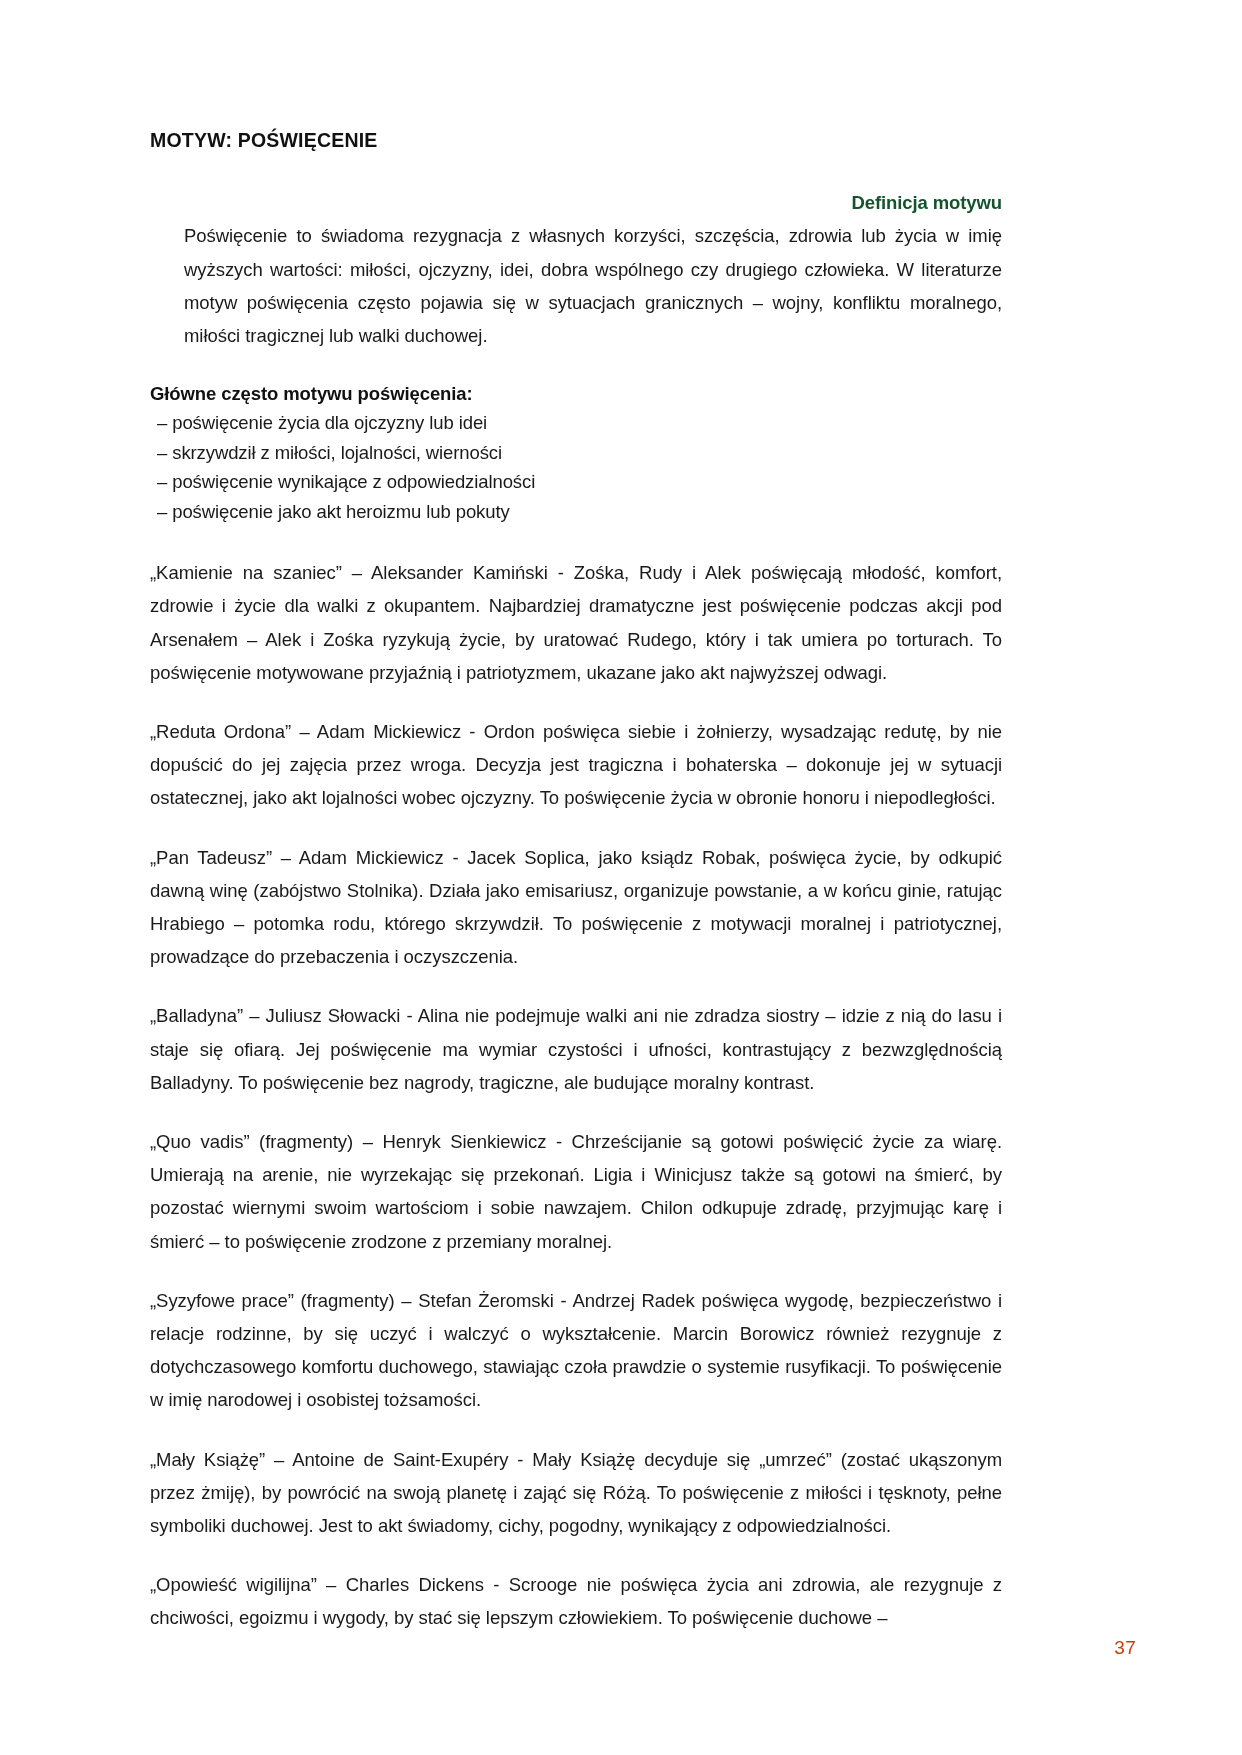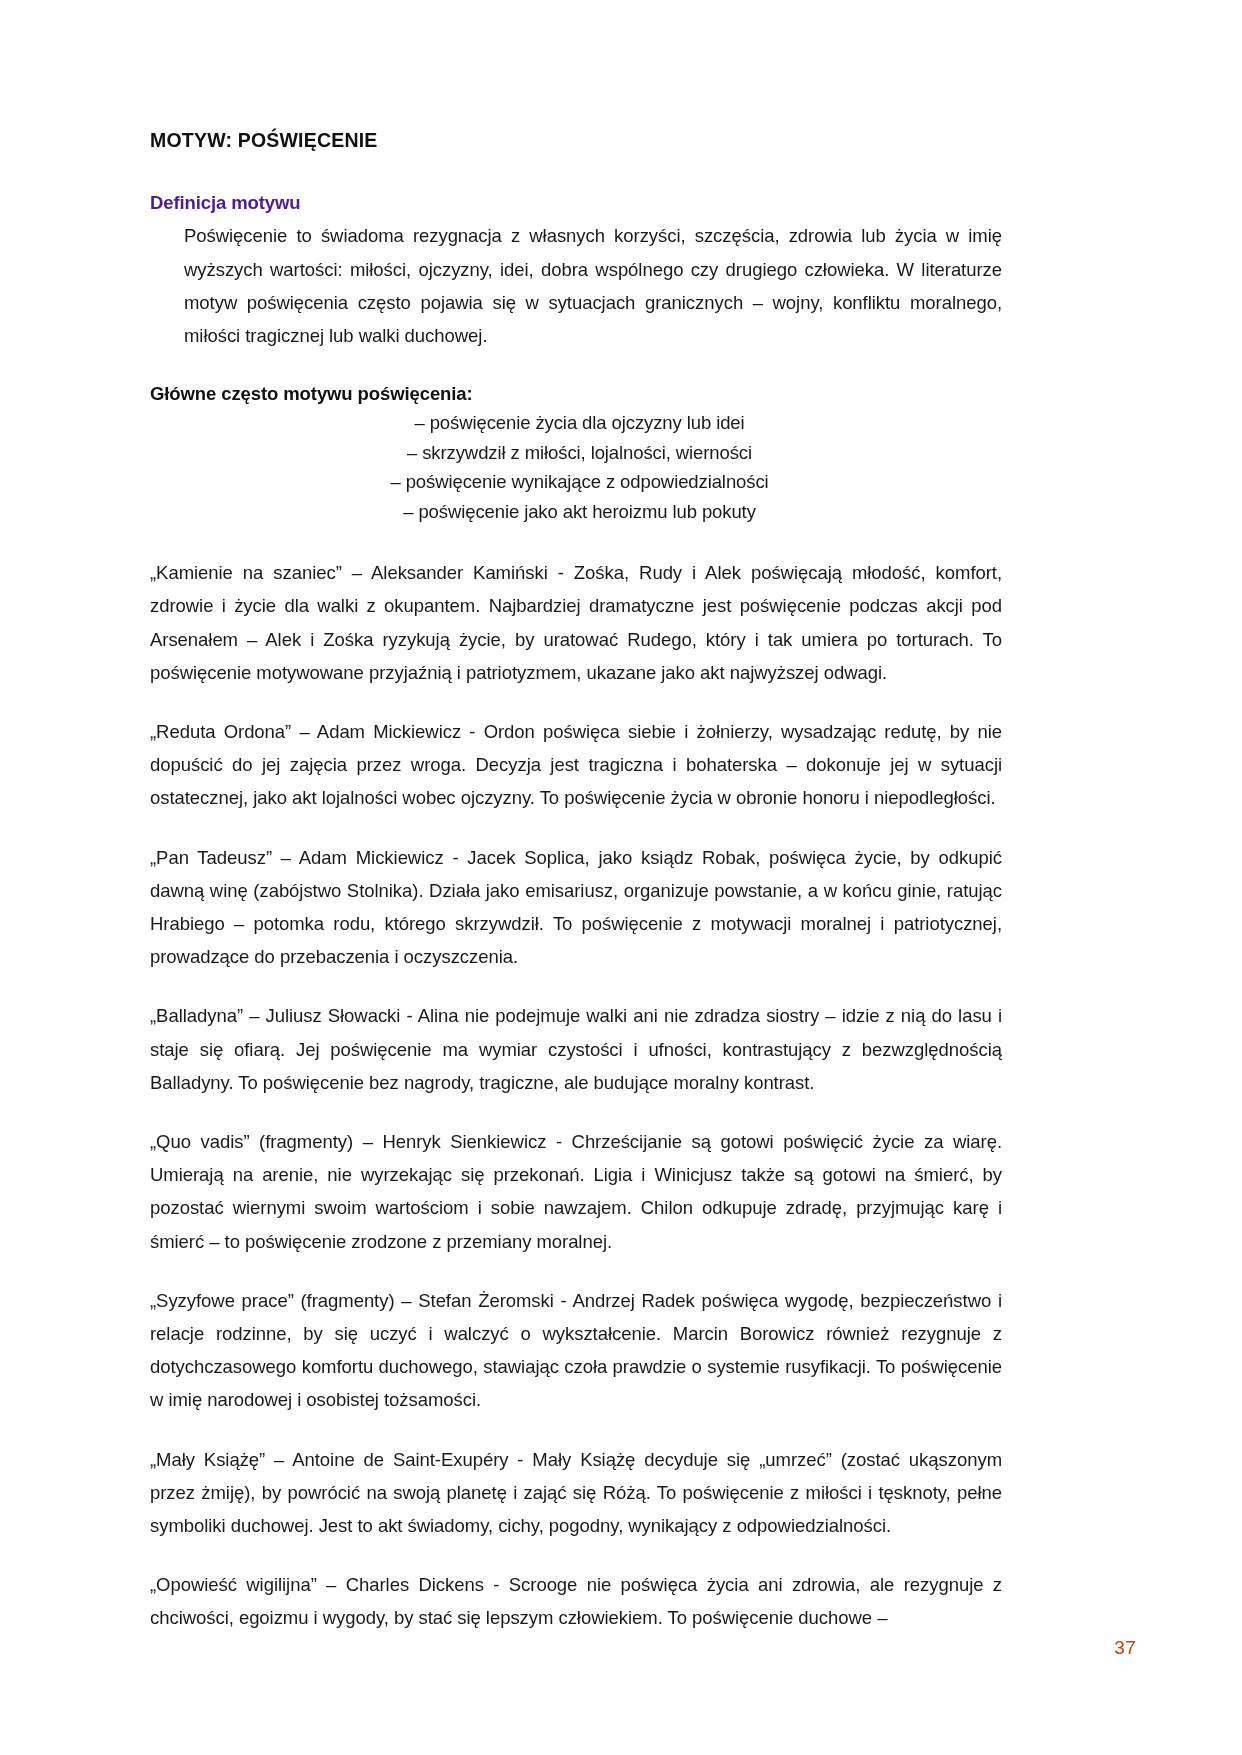--- a/index.html
+++ b/index.html
@@ -35,21 +35,22 @@
     margin: 0 0 38px 0;
     line-height: 1.3;
     color: #111111;
   }
   .sub-head {
     font-size: 18.5px;
     font-weight: 700;
     margin: 0 0 3px 0;
     line-height: 1.35;
     letter-spacing: -0.1px;
-    color: #4c1d95;
+    color: #14532d;
+    text-align: right;
   }
   p.body-par {
     font-size: 18.5px;
     line-height: 33.2px;
     margin: 0 0 26px 0;
     text-align: justify;
     text-justify: inter-word;
     color: #1a1a1a;
     letter-spacing: -0.05px;
   }
@@ -61,21 +62,20 @@
     font-weight: 700;
     margin: 0 0 1px 0;
     line-height: 1.35;
     letter-spacing: -0.1px;
     color: #111111;
   }
   ul.dash-list {
     list-style: none;
     margin: 0 0 30px 0;
     padding: 0;
-    text-align: center;
   }
   ul.dash-list li {
     font-size: 18.5px;
     line-height: 29.5px;
     color: #1a1a1a;
     padding-left: 7px;
     letter-spacing: -0.1px;
     white-space: nowrap;
   }
   .page-number {

